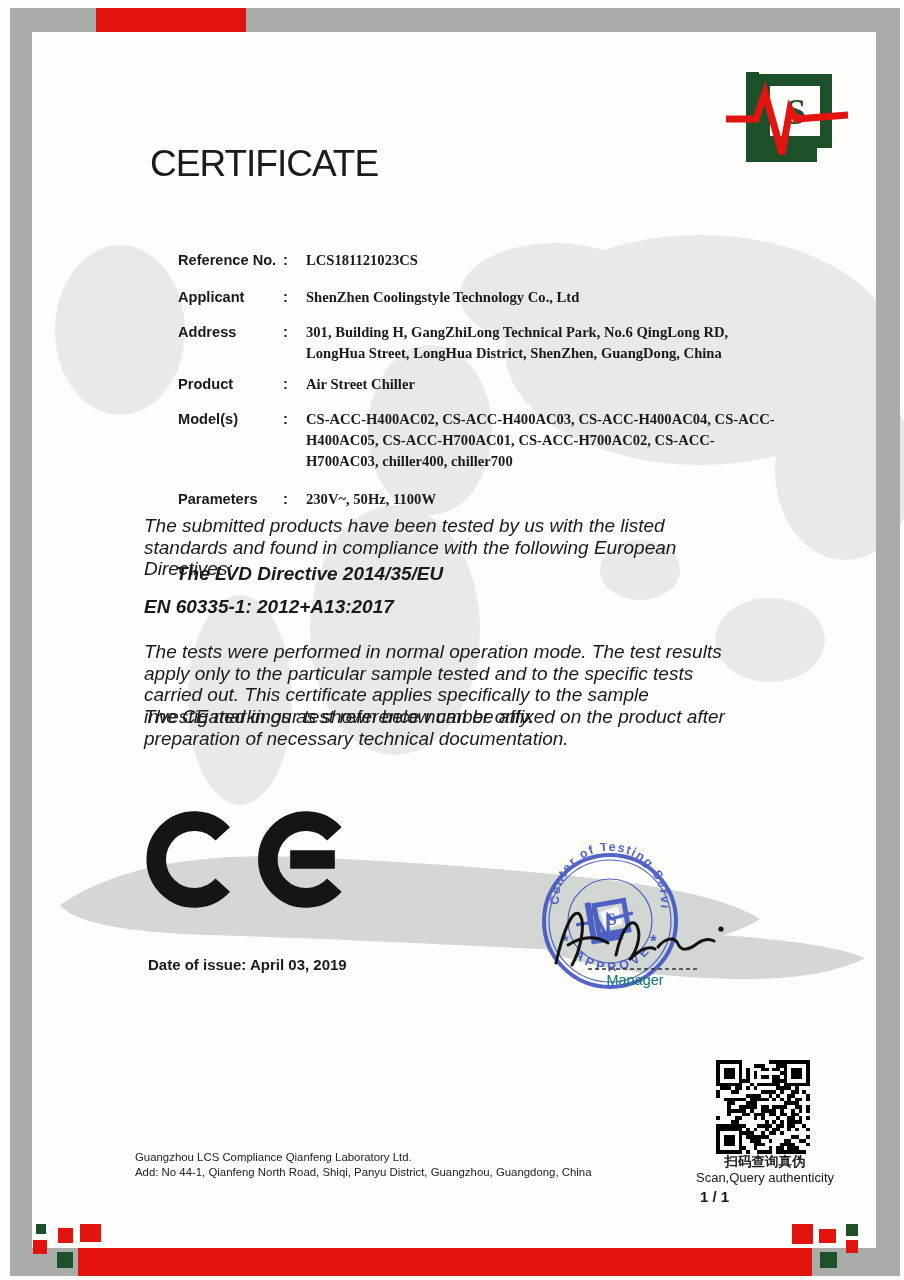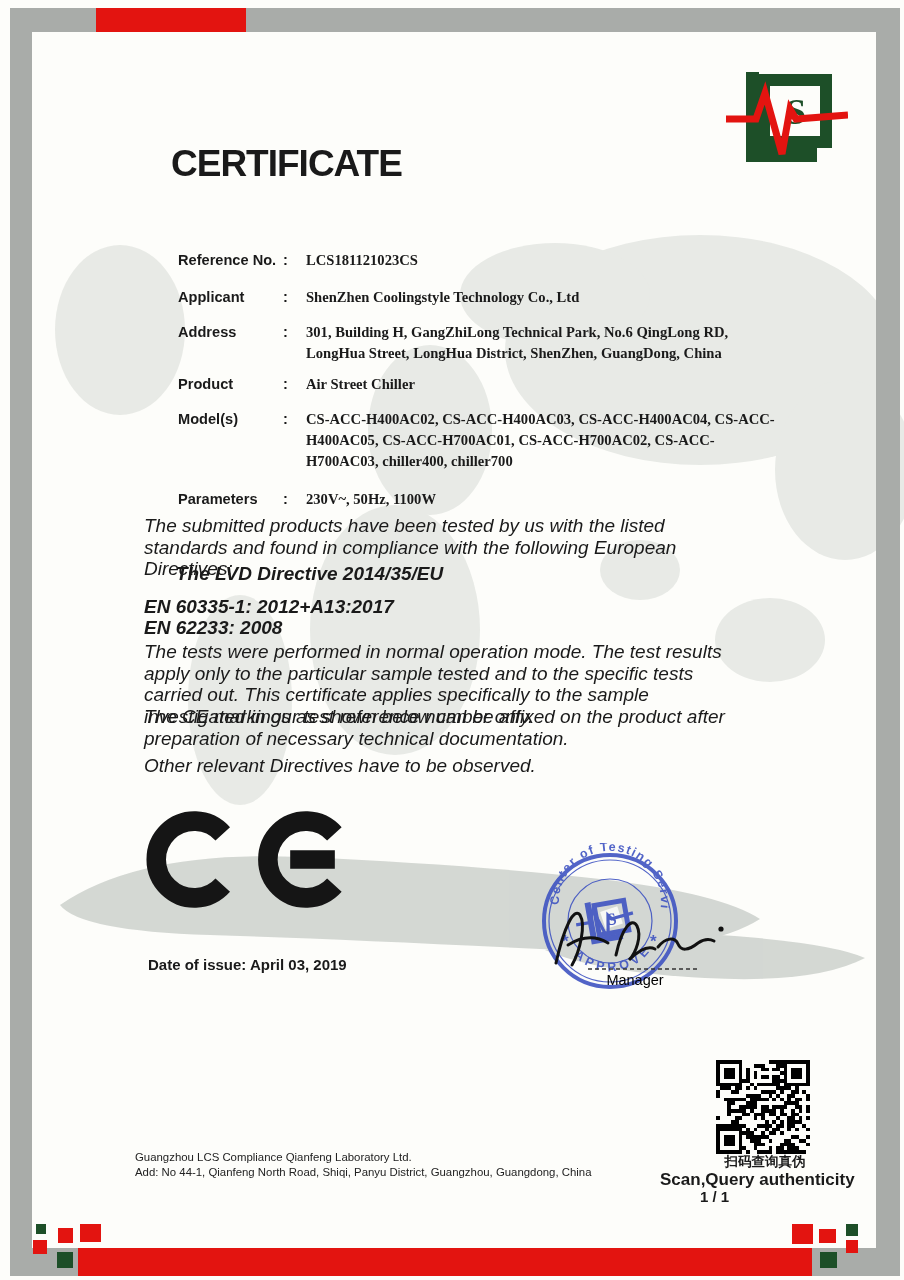--- a/index.html
+++ b/index.html
@@ -9,42 +9,42 @@
     font-family:"Liberation Sans","DejaVu Sans",sans-serif;color:#1a1a1a;
   }
   
   .frame{position:absolute;background:#a9aca9;z-index:1;}
   .frame.red,.sq.red{background:#e31410;}
   .sq{position:absolute;z-index:2;}
   .sq.green{background:#1d4f28;}
   
   .map{position:absolute;left:0;top:0;z-index:0;}
   
-  .title{position:absolute;left:171px;top:143px;font-size:37px;font-weight:bold;letter-spacing:-1px;z-index:2;}
+  .title{position:absolute;left:150px;top:143px;font-size:37px;font-weight:normal;letter-spacing:-1px;z-index:2;}
   .subtitle{position:absolute;left:167px;top:189px;font-size:25px;font-weight:bold;z-index:2;}
   .lcs-logo{position:absolute;left:726px;top:66px;z-index:2;}
   
   .field{position:absolute;left:0;width:904px;z-index:2;font-weight:bold;font-size:14.6px;line-height:21px;}
   .field .lbl{position:absolute;left:150px;width:130px;margin-left:28px;}
   .field .col{position:absolute;left:283px;}
   .field .val{position:absolute;left:306px;width:472px;font-family:Liberation Serif, serif;}
   
   .para{position:absolute;left:144px;width:588px;font-size:19px;line-height:21.5px;z-index:2;font-style:italic;}
   .para.b{font-weight:bold;}
   
   .ce{position:absolute;left:146px;top:808px;z-index:2;}
   .dateline{position:absolute;left:148px;top:956px;font-size:15px;font-weight:bold;z-index:2;}
   
   .stamp{position:absolute;left:532px;top:843px;z-index:3;opacity:.88;}
   .signature{position:absolute;left:548px;top:893px;z-index:4;}
-  .manager{position:absolute;left:575px;top:972px;width:120px;text-align:center;font-size:14.5px;color:#000000;z-index:4;}
+  .manager{position:absolute;left:575px;top:972px;width:120px;text-align:center;font-size:14.5px;color:#0f766e;z-index:4;}
   
   .qr{position:absolute;left:716px;top:1060px;z-index:2;}
   .qr-zh{position:absolute;left:680px;top:1153px;width:170px;text-align:center;font-size:13.5px;font-weight:bold;z-index:2;}
-  .qr-en{position:absolute;left:660px;top:1170px;width:210px;text-align:left;font-size:17px;font-weight:bold;z-index:2;}
+  .qr-en{position:absolute;left:660px;top:1170px;width:210px;text-align:center;font-size:13px;font-weight:normal;z-index:2;}
   .pageno{position:absolute;left:700px;top:1188px;width:120px;text-align:left;font-size:15px;font-weight:bold;z-index:2;}
   
   .footer{position:absolute;left:135px;top:1150px;width:570px;font-size:11.4px;line-height:14.6px;color:#222;z-index:2;}
 </style>
 </head>
 <body>
 
 <div class="page">
 
   <svg class="map" width="904" height="1280">
@@ -122,24 +122,22 @@
   </div>
   <div class="field" style="top:489px;">
     <span class="lbl">Parameters</span>
     <span class="col">:</span>
     <span class="val">230V~, 50Hz, 1100W</span>
   </div>
 
   <div class="para" style="top:515px;">The submitted products have been tested by us with the listed standards and found in compliance with the following European Directives:</div>
   <div class="para b" style="top:563px;margin-left:32px;">The LVD Directive 2014/35/EU</div>
   <div class="para b" style="top:596px;">EN 60335-1: 2012+A13:2017</div>
-  <div class="para b" style="top:617px;">EN 62233: 2008</div>
   <div class="para" style="top:641px;">The tests were performed in normal operation mode. The test results apply only to the particular sample tested and to the specific tests carried out. This certificate applies specifically to the sample investigated in our test reference number only.</div>
   <div class="para" style="top:706px;">The CE markings as shown below can be affixed on the product after preparation of necessary technical documentation.</div>
-  <div class="para" style="top:755px;">Other relevant Directives have to be observed.</div>
 
   <svg class="ce" width="200" height="103" viewBox="0 0 215 110" preserveAspectRatio="none">
     <path d="M82.5,27.6 A41,41 0 1 0 82.5,82.4" fill="none" stroke="#151515" stroke-width="21"></path>
     <path d="M202.5,27.6 A41,41 0 1 0 202.5,82.4" fill="none" stroke="#151515" stroke-width="21"></path>
     <path d="M155,55 H 203" fill="none" stroke="#151515" stroke-width="20"></path>
   </svg>
 
   <div class="dateline">Date of issue: April 03, 2019</div>
 
   <svg class="stamp" width="156" height="156" viewBox="0 0 156 156">

